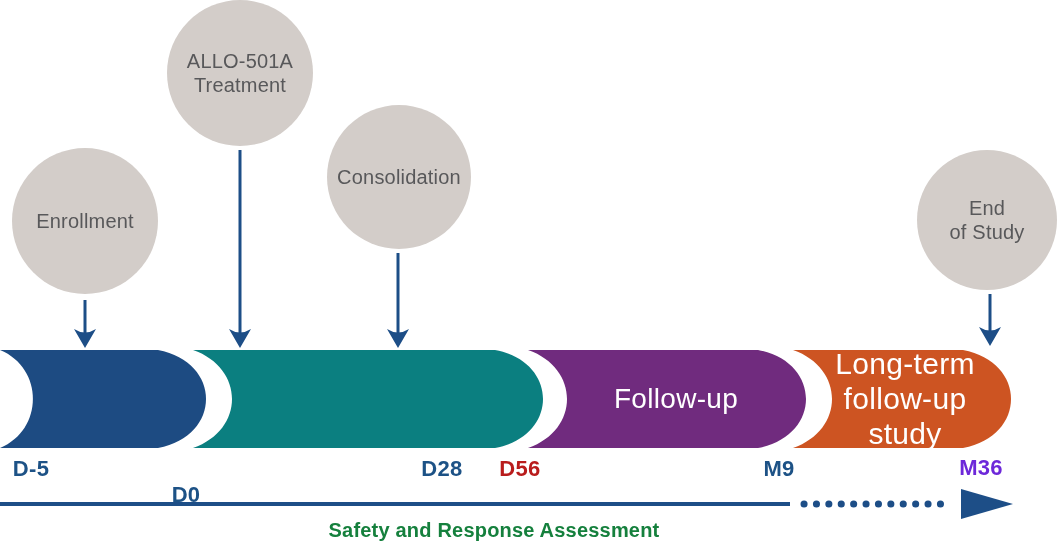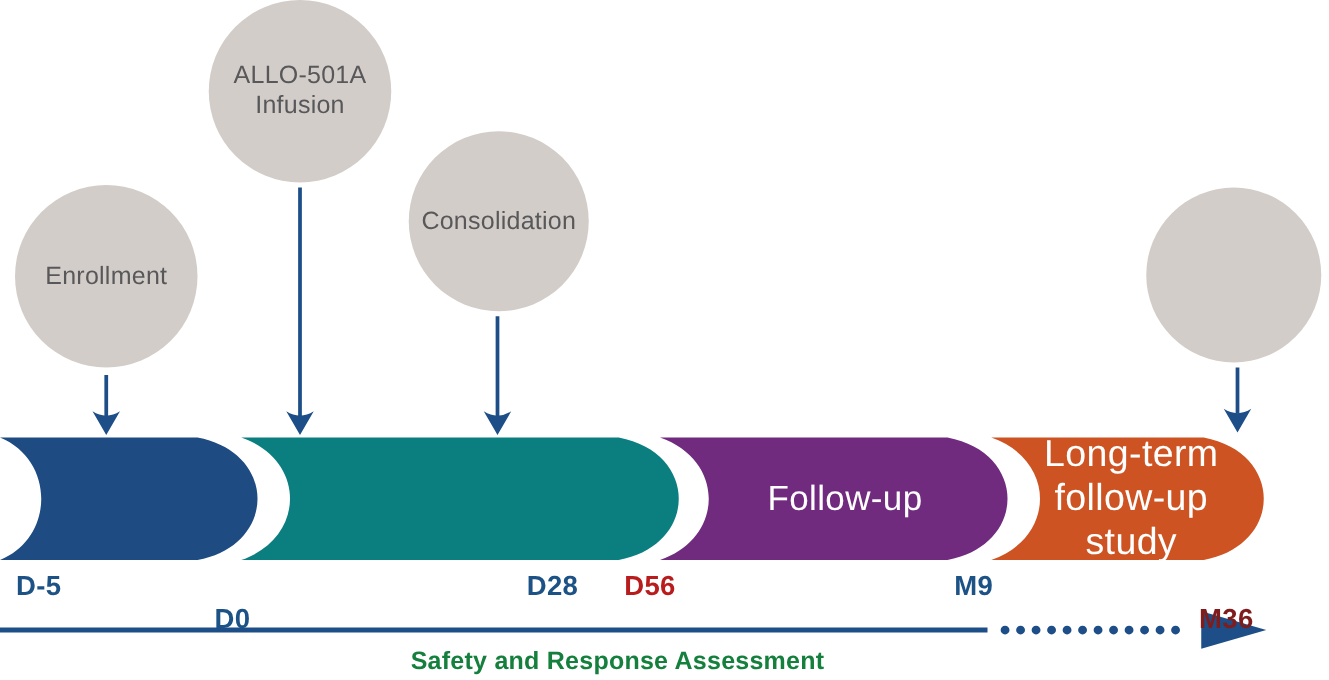--- a/index.html
+++ b/index.html
@@ -70,30 +70,32 @@
     <line stroke-width="3" x1="990" y1="294" x2="990" y2="331" stroke="#1d4e87"></line>
     <path d="M990,346 L979,327 Q990,334 1001,327 Z" fill="#1d4e87"></path>
 
     <line stroke-width="4" x1="0" y1="504" x2="790" y2="504" stroke="#1d4e87"></line>
     <line stroke-width="7" stroke-linecap="round" stroke-dasharray="0.1 12.3" x1="804" y1="504" x2="952" y2="504" stroke="#1d4e87"></line>
     <path d="M961,489 L1013,504 L961,519 Z" fill="#1d4e87"></path>
   </svg>
 
   <div class="abs milestone-label" style="left: 85px; top: 221px; color: rgb(88, 88, 90);">Enrollment</div>
   <div class="abs milestone-label" style="left: 240px; top: 73px; color: rgb(88, 88, 90);">ALLO-501A
-Infusion</div>
+Treatment</div>
   <div class="abs milestone-label" style="left: 399px; top: 177px; color: rgb(88, 88, 90);">Consolidation</div>
+  <div class="abs milestone-label" style="left: 987px; top: 220px; color: rgb(88, 88, 90);">End
+of Study</div>
 
   <div class="abs phase-label" style="left:676px;top:399px;">Follow-up</div>
   <div class="abs phase-label small" style="left:905px;top:399px;">Long-term
 follow-up
 study</div>
 
   <div class="abs timeline-marker" style="left: 31px; top: 469px; color: rgb(29, 82, 134);">D-5</div>
   <div class="abs timeline-marker" style="left: 186px; top: 495px; color: rgb(29, 82, 134);">D0</div>
   <div class="abs timeline-marker" style="left: 407px; top: 469px; color: rgb(29, 82, 134); margin-left: 35px;">D28</div>
   <div class="abs timeline-marker" style="left: 520px; top: 469px; color: #b91c1c;">D56</div>
   <div class="abs timeline-marker" style="left: 779px; top: 469px; color: rgb(29, 82, 134);">M9</div>
-  <div class="abs timeline-marker" style="left: 981px; top: 495px; color: #7f1d1d;">M36</div>
+  <div class="abs timeline-marker" style="left: 981px; top: 468px; color: #6d28d9;">M36</div>
 
   <div class="abs caption" style="left: 494px; top: 530px; color: #15803d;">Safety and Response Assessment</div>
 
 </div>
 
 </body></html>

